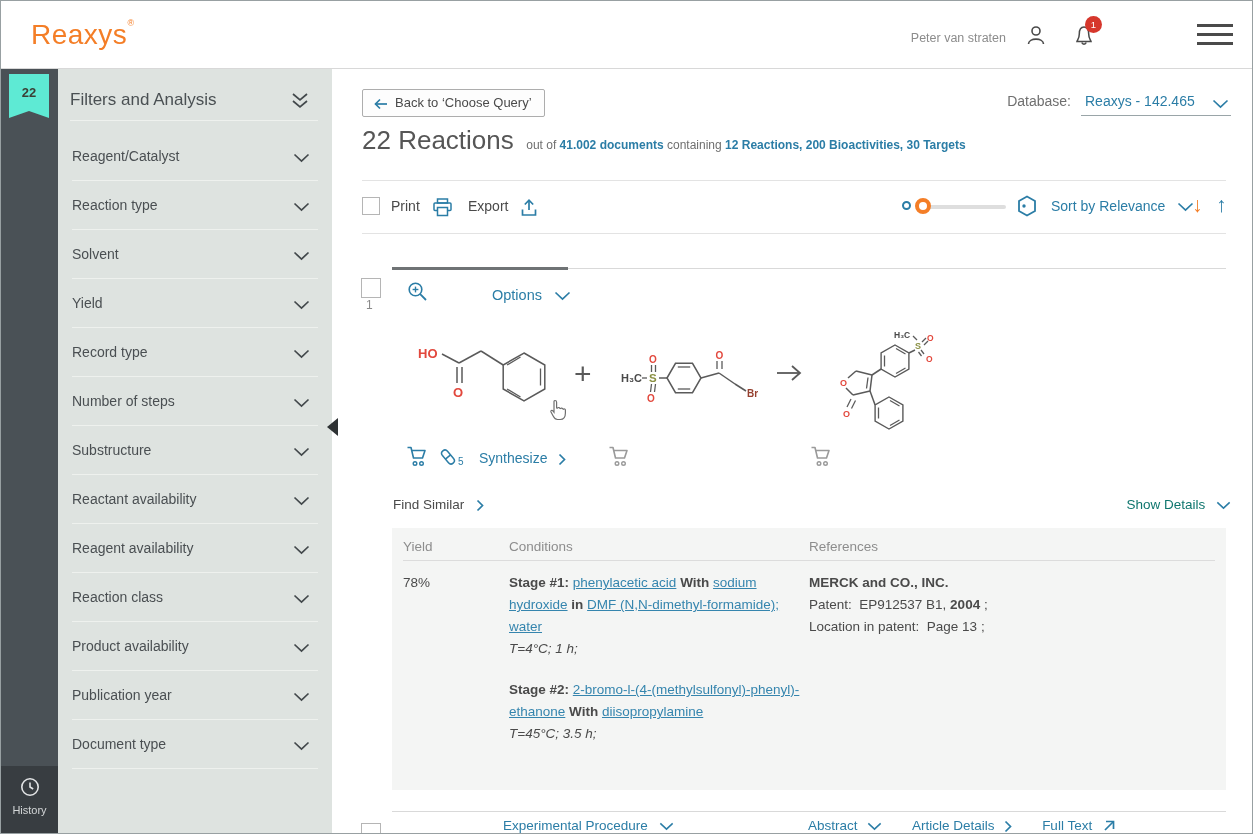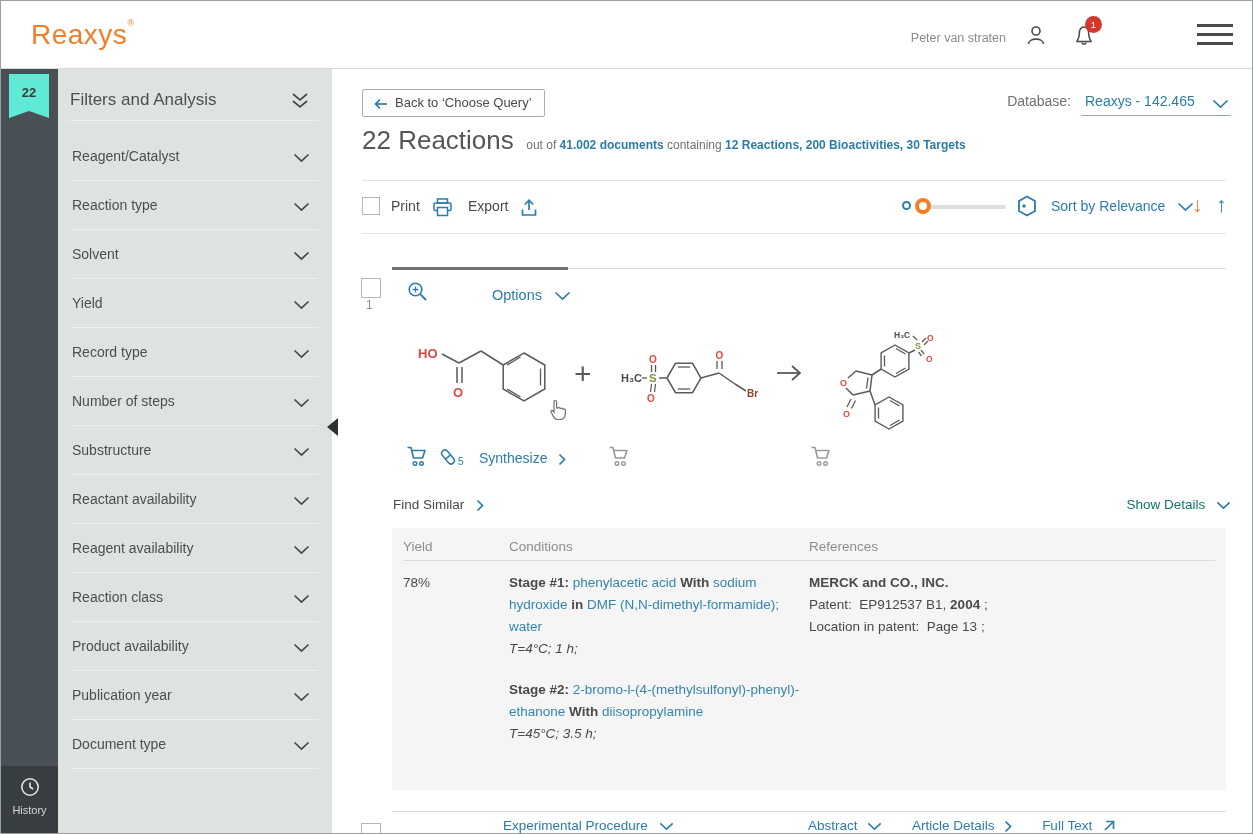--- a/index.html
+++ b/index.html
@@ -93,21 +93,21 @@
   .synth { position:absolute; left:147px; top:381px; font-size:14px; color:#2b7da6; cursor:pointer; }
   .findsim { position:absolute; left:61px; top:428px; font-size:13.5px; color:#4a4a4a; cursor:pointer; }
   .showdet { position:absolute; right:23px; top:428px; font-size:13.5px; color:#0f766e; cursor:pointer; }
 
   
   .detail { position:absolute; left:60px; top:459px; width:834px; height:262px; background:#f4f5f4; }
   .th { position:absolute; top:11px; font-size:13.5px; color:#8d8d8d; }
   .detail .divider { position:absolute; left:11px; right:11px; top:32px; height:1px; background:#dcdcdc; }
   .cell { position:absolute; top:44px; font-size:13.5px; color:#4a4a4a; line-height:22px; }
   .cell .b, .b { font-weight:bold; color:#4a4a4a; }
-  .cell .lnk, .lnk { color:#3585ae; }
+  .cell .lnk, .lnk { color:#3585ae;text-decoration:underline; }
   .ital { font-style:italic; }
   .gap { height:19px; }
   .refline { white-space:pre-wrap; }
   .proc-link { position:absolute; left:111px; top:290px; font-size:13.5px; color:#2b7da6; cursor:pointer; }
   .ref-links { position:absolute; left:416px; top:290px; font-size:13.5px; color:#2b7da6; }
   .ref-links span.item { margin-right:26px; cursor:pointer; }
 
   .bot-divider { position:absolute; left:60px; top:742px; width:834px; height:1px; background:#d9d9d9; }
   svg.inline { vertical-align:middle; }
 </style>

